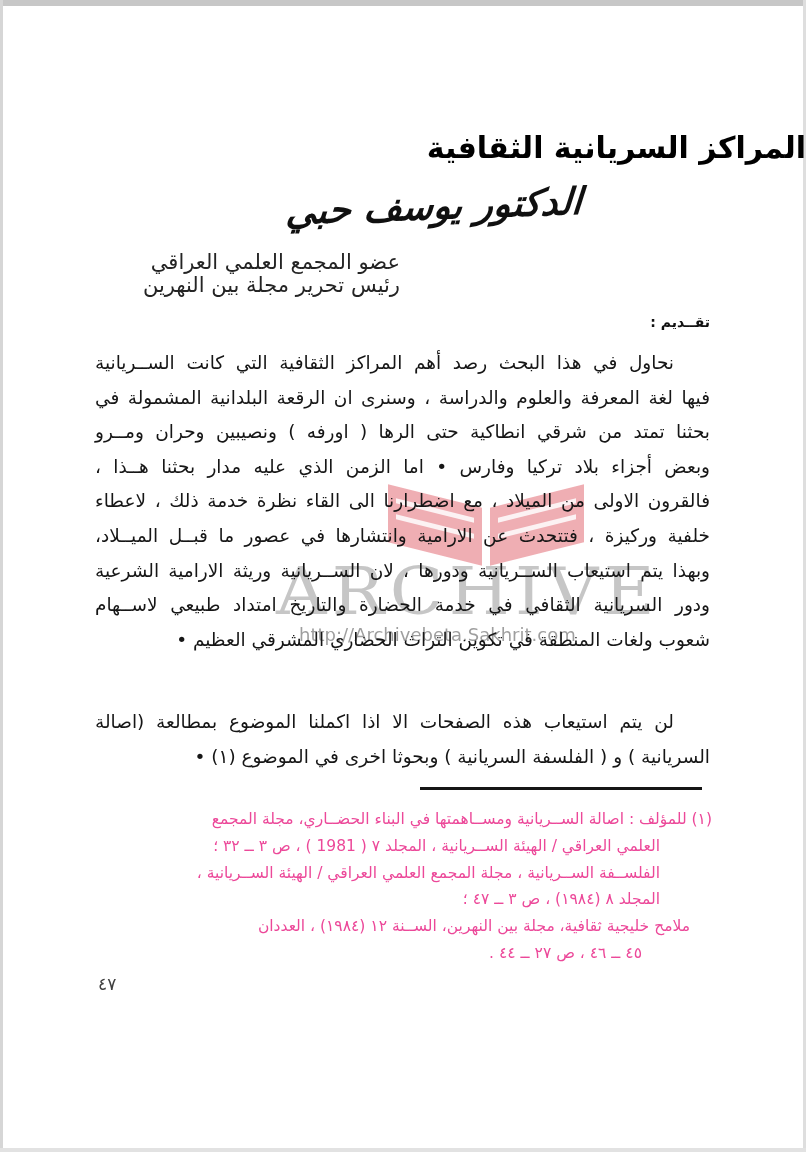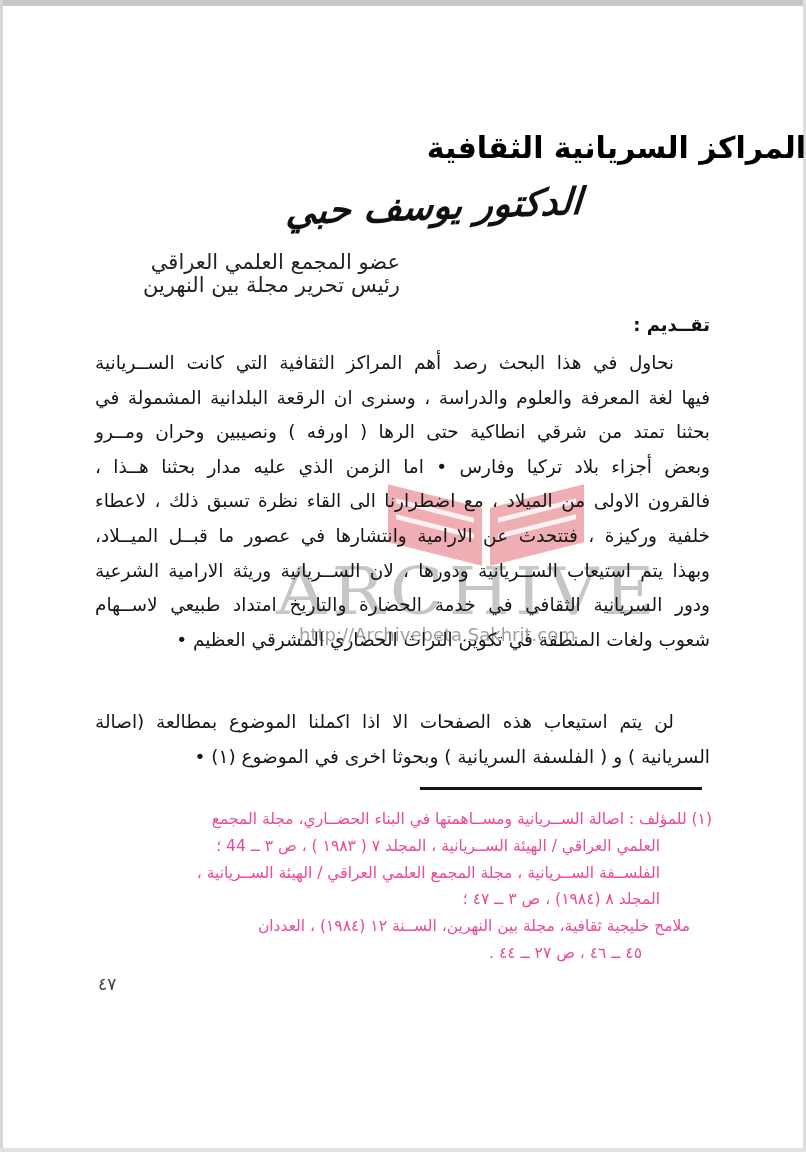--- a/index.html
+++ b/index.html
@@ -52,21 +52,21 @@
     transform:rotate(-2deg) skewX(-6deg);
     white-space:nowrap;
   }
   .affiliation{
     position:absolute;right:406px;top:251px;
     direction:rtl;text-align:right;
     font-size:21px;line-height:23px;white-space:nowrap;color:#242424;
   }
   .section-heading{
     position:absolute;right:96px;top:314px;
-    direction:rtl;font-size:18px;font-weight:bold;color:#111;
+    direction:rtl;font-size:14px;font-weight:bold;color:#111;
   }
 
   .para{
     position:absolute;left:95px;width:615px;
     direction:rtl;font-size:18.5px;color:#161616;
   }
   .para .line{
     display:block;text-align:justify;text-align-last:justify;
     line-height:34.6px;height:34.6px;overflow:visible;
   }
@@ -126,37 +126,37 @@
     <div>رئيس تحرير مجلة بين النهرين</div>
   </div>
 
   <div class="section-heading">تقــديم :</div>
 
   <div class="para para-intro">
       <div class="line line-0">نحاول في هذا البحث رصد أهم المراكز الثقافية التي كانت الســريانية</div>
       <div class="line line-1">فيها لغة المعرفة والعلوم والدراسة ، وسنرى ان الرقعة البلدانية المشمولة في</div>
       <div class="line line-2">بحثنا تمتد من شرقي انطاكية حتى الرها ( اورفه ) ونصيبين وحران ومــرو</div>
       <div class="line line-4">وبعض أجزاء بلاد تركيا وفارس • اما الزمن الذي عليه مدار بحثنا هــذا ،</div>
-      <div class="line line-5">فالقرون الاولى من الميلاد ، مع اضطرارنا الى القاء نظرة تسبق ذلك ، لاعطاء</div>
+      <div class="line line-5">فالقرون الاولى من الميلاد ، مع اضطرارنا الى القاء نظرة خدمة ذلك ، لاعطاء</div>
       <div class="line line-6">خلفية وركيزة ، فتتحدث عن الارامية وانتشارها في عصور ما قبــل الميــلاد،</div>
       <div class="line line-7">وبهذا يتم استيعاب الســريانية ودورها ، لان الســريانية وريثة الارامية الشرعية</div>
       <div class="line line-8">ودور السريانية الثقافي في خدمة الحضارة والتاريخ امتداد طبيعي لاســهام</div>
       <div class="line line-9">شعوب ولغات المنطقة في تكوين التراث الحضاري المشرقي العظيم •</div>
     </div>
 
   <div class="para para-second">
       <div class="line line-0">لن يتم استيعاب هذه الصفحات الا اذا اكملنا الموضوع بمطالعة (اصالة</div>
       <div class="line line-1">السريانية ) و ( الفلسفة السريانية ) وبحوثا اخرى في الموضوع (١) •</div>
     </div>
 
   <div class="fn-rule"></div>
 
   <div class="footnote">
       <div class="line line-0">(١)  للمؤلف : اصالة الســريانية ومســاهمتها في البناء الحضــاري، مجلة المجمع</div>
-      <div class="line line-1">العلمي العراقي / الهيئة الســريانية ، المجلد ٧ ( ١٩٨٣ ) ، ص ٣ ــ 44 ؛</div>
+      <div class="line line-1">العلمي العراقي / الهيئة الســريانية ، المجلد ٧ ( 1981 ) ، ص ٣ ــ ٣٢ ؛</div>
       <div class="line line-2">الفلســفة الســريانية ، مجلة المجمع العلمي العراقي / الهيئة الســريانية ،</div>
       <div class="line line-3">المجلد ٨ (١٩٨٤) ، ص ٣ ــ ٤٧ ؛</div>
       <div class="line line-4">ملامح خليجية ثقافية، مجلة بين النهرين، الســنة ١٢ (١٩٨٤) ، العددان</div>
       <div class="line line-5">٤٥ ــ ٤٦ ، ص ٢٧ ــ ٤٤ .</div>
     </div>
 
   <div class="page-number">٤٧</div>
 
 </div>
 

